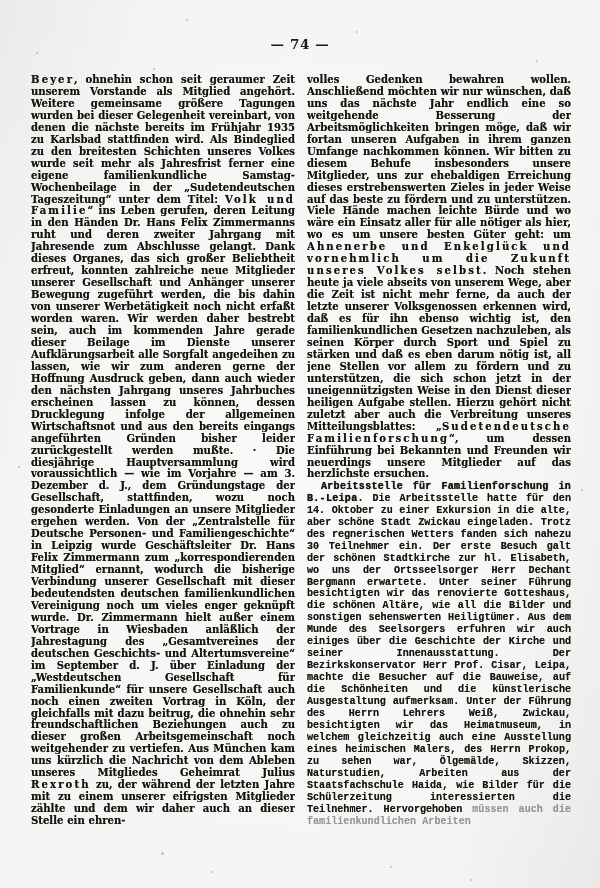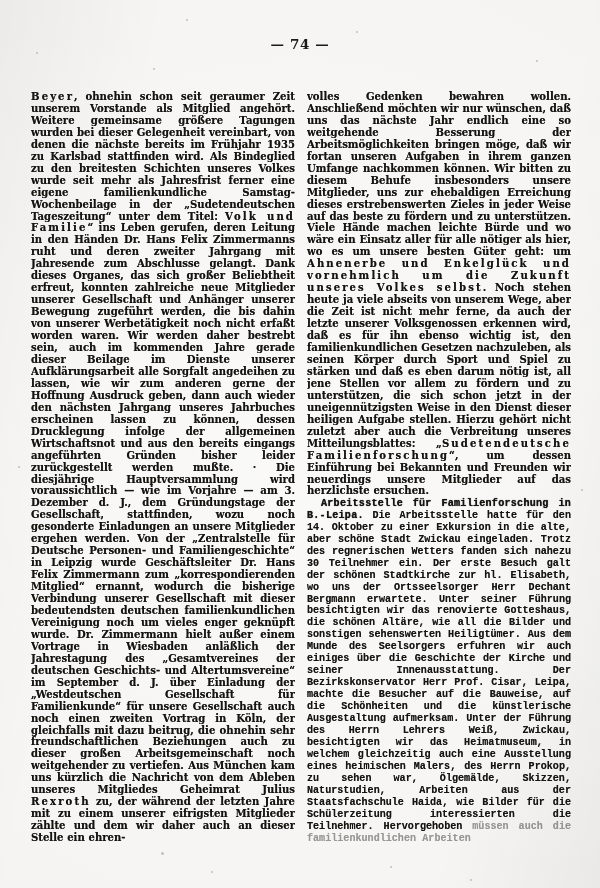--- a/index.html
+++ b/index.html
@@ -44,21 +44,20 @@
     left: 31px;
     width: 540px;
     height: 790px;
     display: flex;
     gap: 12px;
   }
 
   .col {
     width: 264px;
     overflow: hidden;
-    margin-top: 17px;
   }
 
   
   .fraktur {
     font-family: "DejaVu Serif", "Liberation Serif", serif;
     font-weight: 700;
     font-size: 10.1px;
     line-height: 11.95px;
     text-align: justify;
     text-justify: inter-word;

